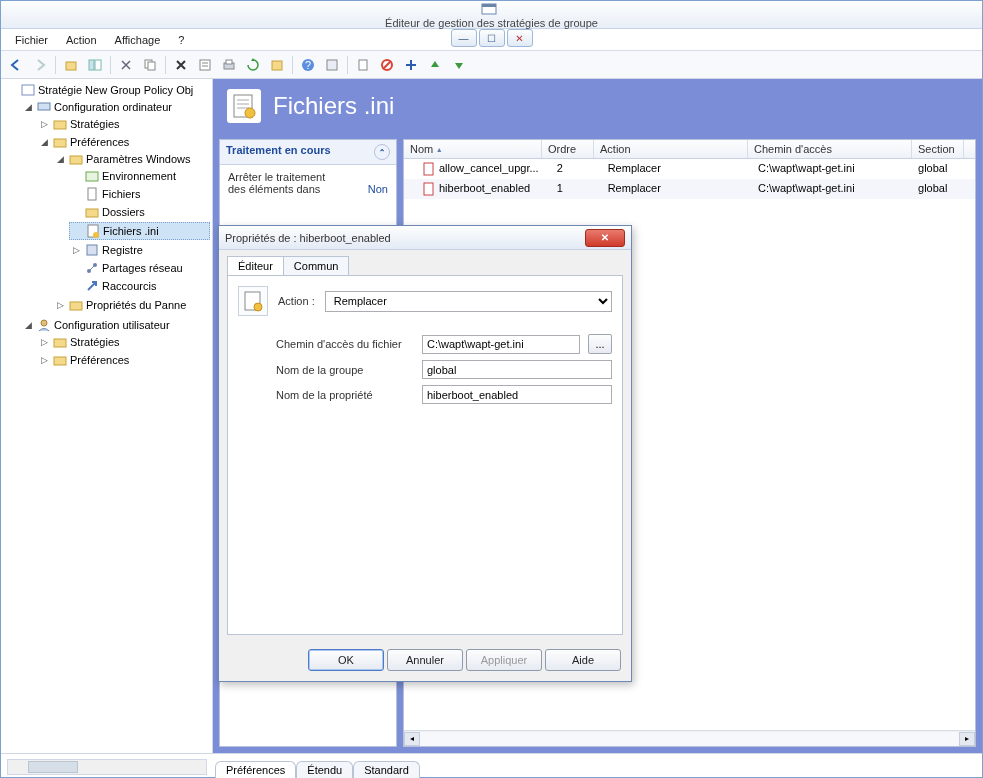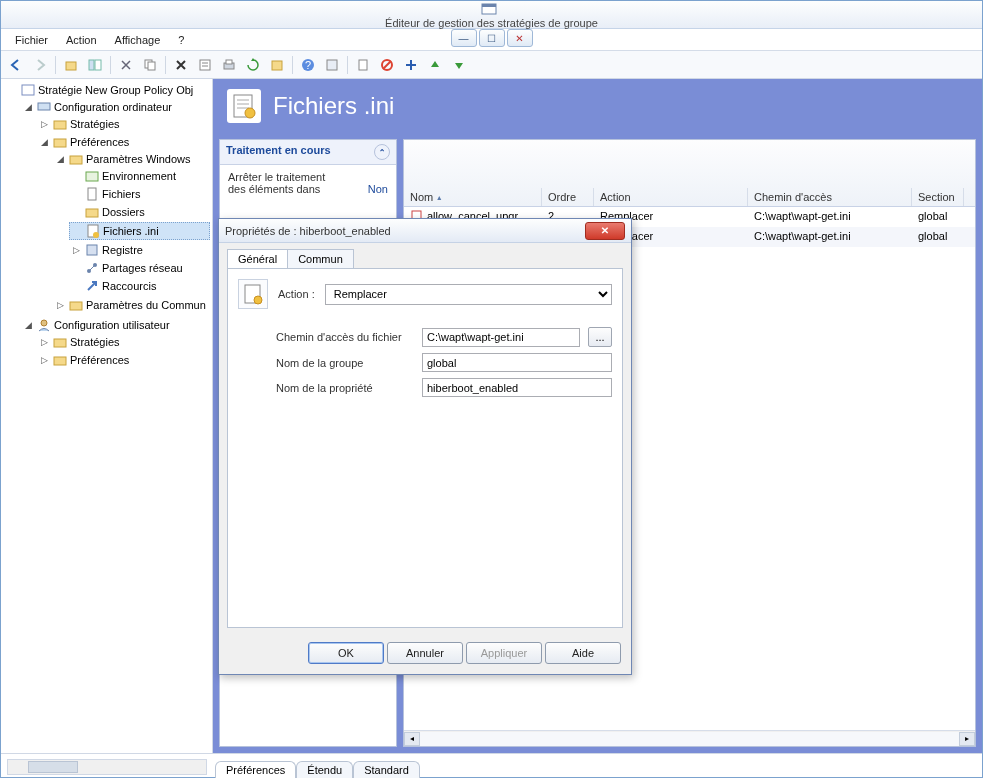--- a/index.html
+++ b/index.html
@@ -35,43 +35,43 @@
 .header { background: #7a8dd6; color: #fff; display: flex; align-items: center; padding: 10px 14px; font-size: 22px; gap: 12px; }
 .header .big-icon { width: 34px; height: 34px; background: #fff; border-radius: 3px; display: flex; align-items: center; justify-content: center; }
 
 .content-body { flex: 1; display: flex; background: #7a8dd6; padding: 6px; gap: 6px; min-height: 0; }
 .sidebox { width: 178px; background: #fff; border: 1px solid #b6c2dc; display: flex; flex-direction: column; }
 .sidebox-head { background: #eef2fb; color: #1d4a9b; font-weight: bold; padding: 4px 6px; border-bottom: 1px solid #c8d2e6; display: flex; justify-content: space-between; align-items: flex-start; }
 .sidebox-body { padding: 6px 8px; color: #333; font-size: 10px; }
 
 .gridwrap { flex: 1; background: #fff; border: 1px solid #b6c2dc; display: flex; flex-direction: column; min-width: 0; }
 .grid-head { display: flex; background: linear-gradient(#fdfdfe,#eef2f8); border-bottom: 1px solid #c8d2e6; }
-.gh { padding: 3px 6px; border-right: 1px solid #d6dde9; color: #333; display: flex; align-items: center; gap: 4px; margin-top: 48px; }
+.gh { padding: 3px 6px; border-right: 1px solid #d6dde9; color: #333; display: flex; align-items: center; gap: 4px; }
 .gh .sort { font-size: 8px; color: #5b7bab; }
 .grid-body { flex: 1; overflow: auto; }
-.grow { display: flex; padding: 2px 0; }
+.grow { display: flex; padding: 2px 12px; }
 .grow.sel { background: #f4f6fb; }
 .gc { padding: 1px 6px; overflow: hidden; text-overflow: ellipsis; white-space: nowrap; }
 
 .hscroll { height: 16px; background: #f0f0f0; border-top: 1px solid #d6dde9; display: flex; align-items: center; }
 .hscroll .arrow { width: 16px; height: 14px; background: #e4e9f1; border: 1px solid #c3cddb; display: flex; align-items: center; justify-content: center; font-size: 8px; }
 .hscroll .track { flex: 1; height: 14px; background: #f6f8fb; }
 
 
 .bottom-strip { height: 24px; border-top: 1px solid #d0d8e5; display: flex; align-items: flex-end; padding: 0 6px; }
 .bottom-strip .scroll-left { width: 200px; height: 16px; background: #f0f0f0; border: 1px solid #d0d8e5; margin-bottom: 2px; position: relative; }
 .bottom-strip .scroll-left .thumb { position: absolute; left: 20px; top: 1px; width: 50px; height: 12px; background: #d6dee8; border: 1px solid #b9c4d4; }
 .tabs { margin-left: 8px; display: flex; gap: 0; margin-bottom: -1px; }
 .tab { padding: 2px 10px; border: 1px solid #b9c4d4; border-bottom: none; background: #f3f6fb; border-top-left-radius: 6px; border-top-right-radius: 6px; }
 .tab.active { background: #fff; }
 
 .statusbar { height: 20px; border-top: 1px solid #d0d8e5; padding: 2px 8px; color: #333; display: flex; align-items: center; }
 
 
-.dialog { position: absolute; left: 218px; top: 218px; width: 414px; background: #f0f0f0; border: 1px solid #6f87b4; box-shadow: 2px 3px 8px rgba(0,0,0,0.25); }
+.dialog { position: absolute; left: 218px; top: 225px; width: 414px; background: #f0f0f0; border: 1px solid #6f87b4; box-shadow: 2px 3px 8px rgba(0,0,0,0.25); }
 .dlg-title { height: 24px; background: linear-gradient(#fdfefe,#e3eaf5); display: flex; align-items: center; padding: 0 6px; border-bottom: 1px solid #c5d2e5; }
 .dlg-title .t { flex: 1; color: #333; }
 .dlg-close { width: 40px; height: 18px; background: linear-gradient(#e97b6f,#cf3a2a); border: 1px solid #a02c20; border-radius: 3px; color: #fff; display: flex; align-items: center; justify-content: center; font-weight: bold; font-size: 10px; }
 .dlg-tabs { display: flex; padding: 6px 8px 0 8px; }
 .dlg-tab { padding: 3px 10px; border: 1px solid #b9c4d4; border-bottom: none; background: #f3f6fb; margin-right: -1px; }
 .dlg-tab.active { background: #fff; }
 .dlg-body { margin: 0 8px 8px 8px; background: #fff; border: 1px solid #b9c4d4; padding: 10px; min-height: 360px; }
 .action-row { display: flex; align-items: center; gap: 10px; margin-bottom: 18px; }
 .action-row .mini-icon { width: 30px; height: 30px; border: 1px solid #c9d2e0; background: #fbfcfe; display: flex; align-items: center; justify-content: center; }
 .action-row label { color: #333; }
@@ -375,21 +375,21 @@
                         </ul>
                       </li>
                       <li>
                           <div class="node">
                             <span class="exp">▷</span>
                             <span class="nicon">
                               <svg width="14" height="14">
                                 <rect x="1" y="4" width="12" height="8" fill="#f5d98a" stroke="#c8a23d"></rect>
                               </svg>
                             </span>
-                            <span>Paramètres du Commun</span>
+                            <span>Propriétés du Panne</span>
                           </div>
                         </li>
                     </ul>
                   </li>
                 </ul>
               </li>
               <li>
                   <div class="node">
                     <span class="exp">◢</span>
                     <span class="nicon">
@@ -521,21 +521,21 @@
   </div>
 
 </div>
 
 <div class="dialog">
   <div class="dlg-title">
     <span class="t">Propriétés de : hiberboot_enabled</span>
     <div class="dlg-close">✕</div>
   </div>
   <div class="dlg-tabs">
-    <div class="dlg-tab active">Général</div>
+    <div class="dlg-tab active">Éditeur</div>
     <div class="dlg-tab">Commun</div>
   </div>
   <div class="dlg-body">
     <div class="action-row">
       <div class="mini-icon">
         <svg width="22" height="22">
             <rect x="3" y="2" width="15" height="18" fill="#fff" stroke="#888"></rect>
             <circle cx="16" cy="17" r="4" fill="#f0c040" stroke="#c89020"></circle>
           </svg>
       </div>

